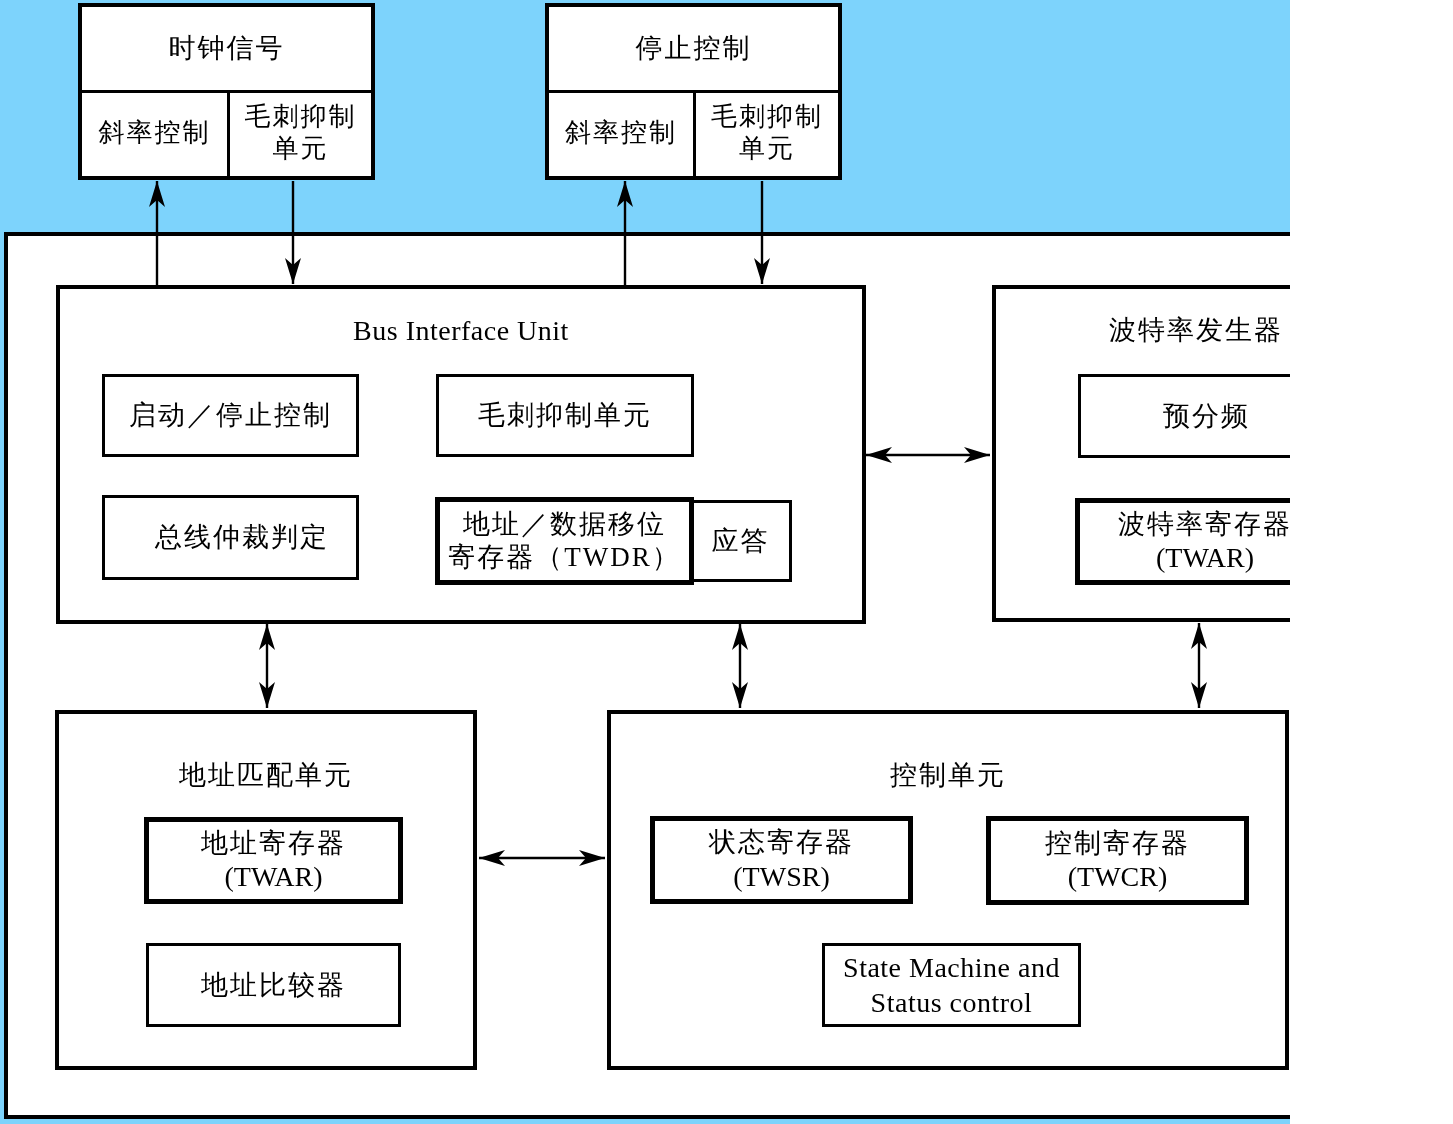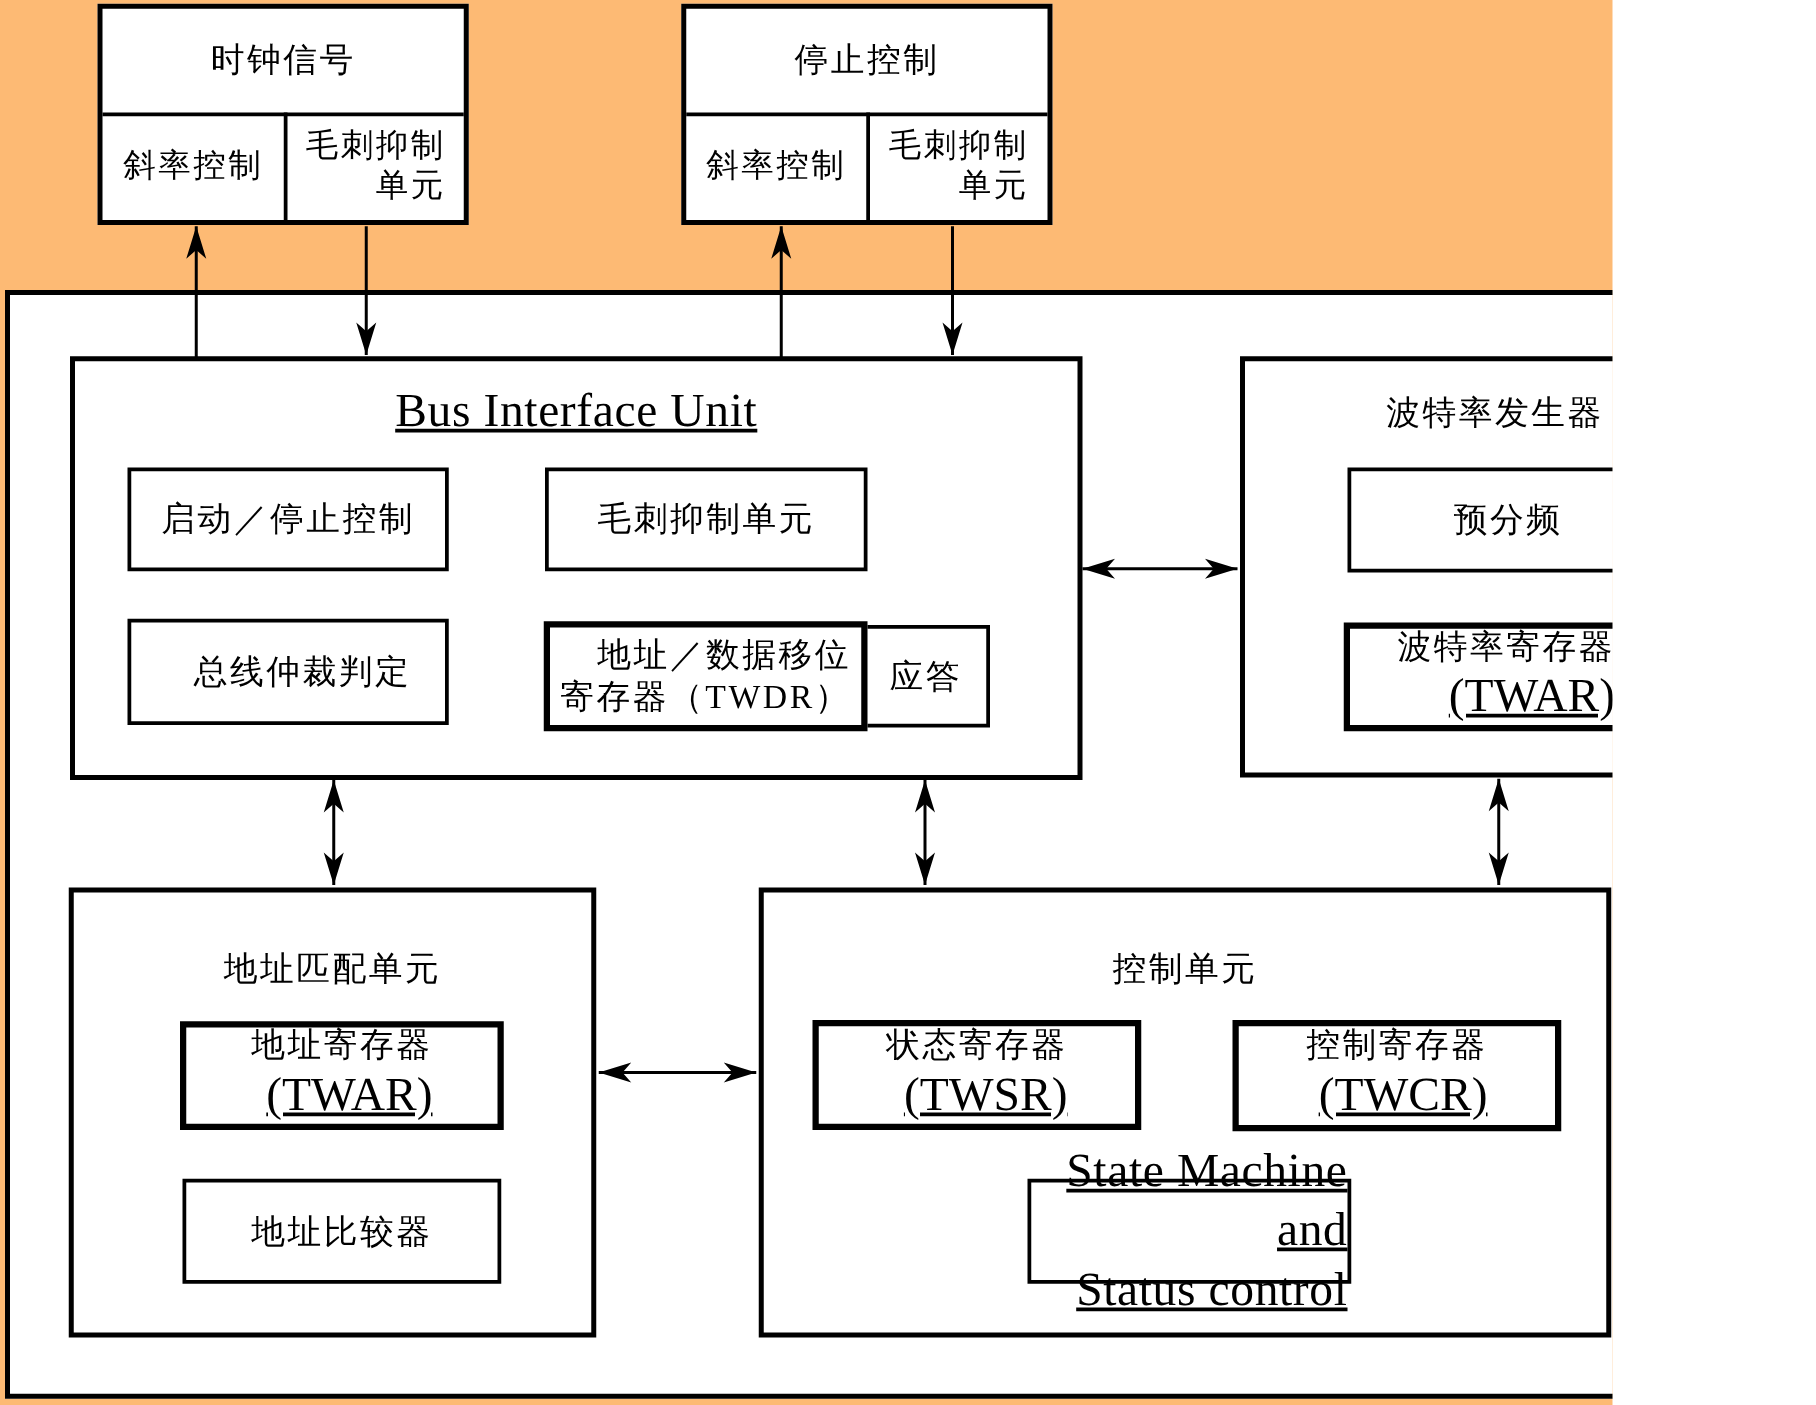--- a/index.html
+++ b/index.html
@@ -1,37 +1,37 @@
 <!DOCTYPE html>
 <html><head>
 <meta charset="utf-8">
 <style>
   html,body{margin:0;padding:0;background:#ffffff;}
   #canvas{
     position:relative;
     width:1290px;height:1124px;
-    background:#fdba74;
+    background:#7dd3fc;
     font-family:"Liberation Serif","DejaVu Serif",serif;
     color:#000;
     overflow:hidden;
   }
   .box{position:absolute;box-sizing:border-box;background:#ffffff;}
   .b4{border:4px solid #000;}
   .b3{border:3px solid #000;}
   .b5{border:5px solid #000;}
   .center{display:flex;align-items:center;justify-content:center;text-align:center;}
   .cn{font-size:27px;letter-spacing:2px;line-height:1.22;}
-  .en{font-size:38px;letter-spacing:0.5px;line-height:1.25;text-decoration:underline;}
+  .en{font-size:28px;letter-spacing:0.5px;line-height:1.25;}
   .titlebar{position:absolute;left:0;right:0;top:0;}
   .subrow{position:absolute;left:0;right:0;bottom:0;display:flex;}
   .subcell{flex:0 0 auto;display:flex;align-items:center;justify-content:center;text-align:center;}
   .divider-r{border-right:3px solid #000;}
   .divider-b{border-bottom:3px solid #000;}
   #arrow-layer{position:absolute;left:0;top:0;width:1453px;height:1124px;pointer-events:none;}
-  .lbl-line{display:block;text-align:right;}
+  .lbl-line{display:block;}
 </style>
 </head>
 <body>
 
 <div id="canvas">
 
   <div class="box b4" style="left:78px;top:3px;width:297px;height:177px;">
     <div class="titlebar center cn divider-b" style="height:83px;">时钟信号</div>
     <div class="subrow" style="height:86px;">
       <div class="subcell cn divider-r" style="width:145px;font-size:26px;">斜率控制</div>

